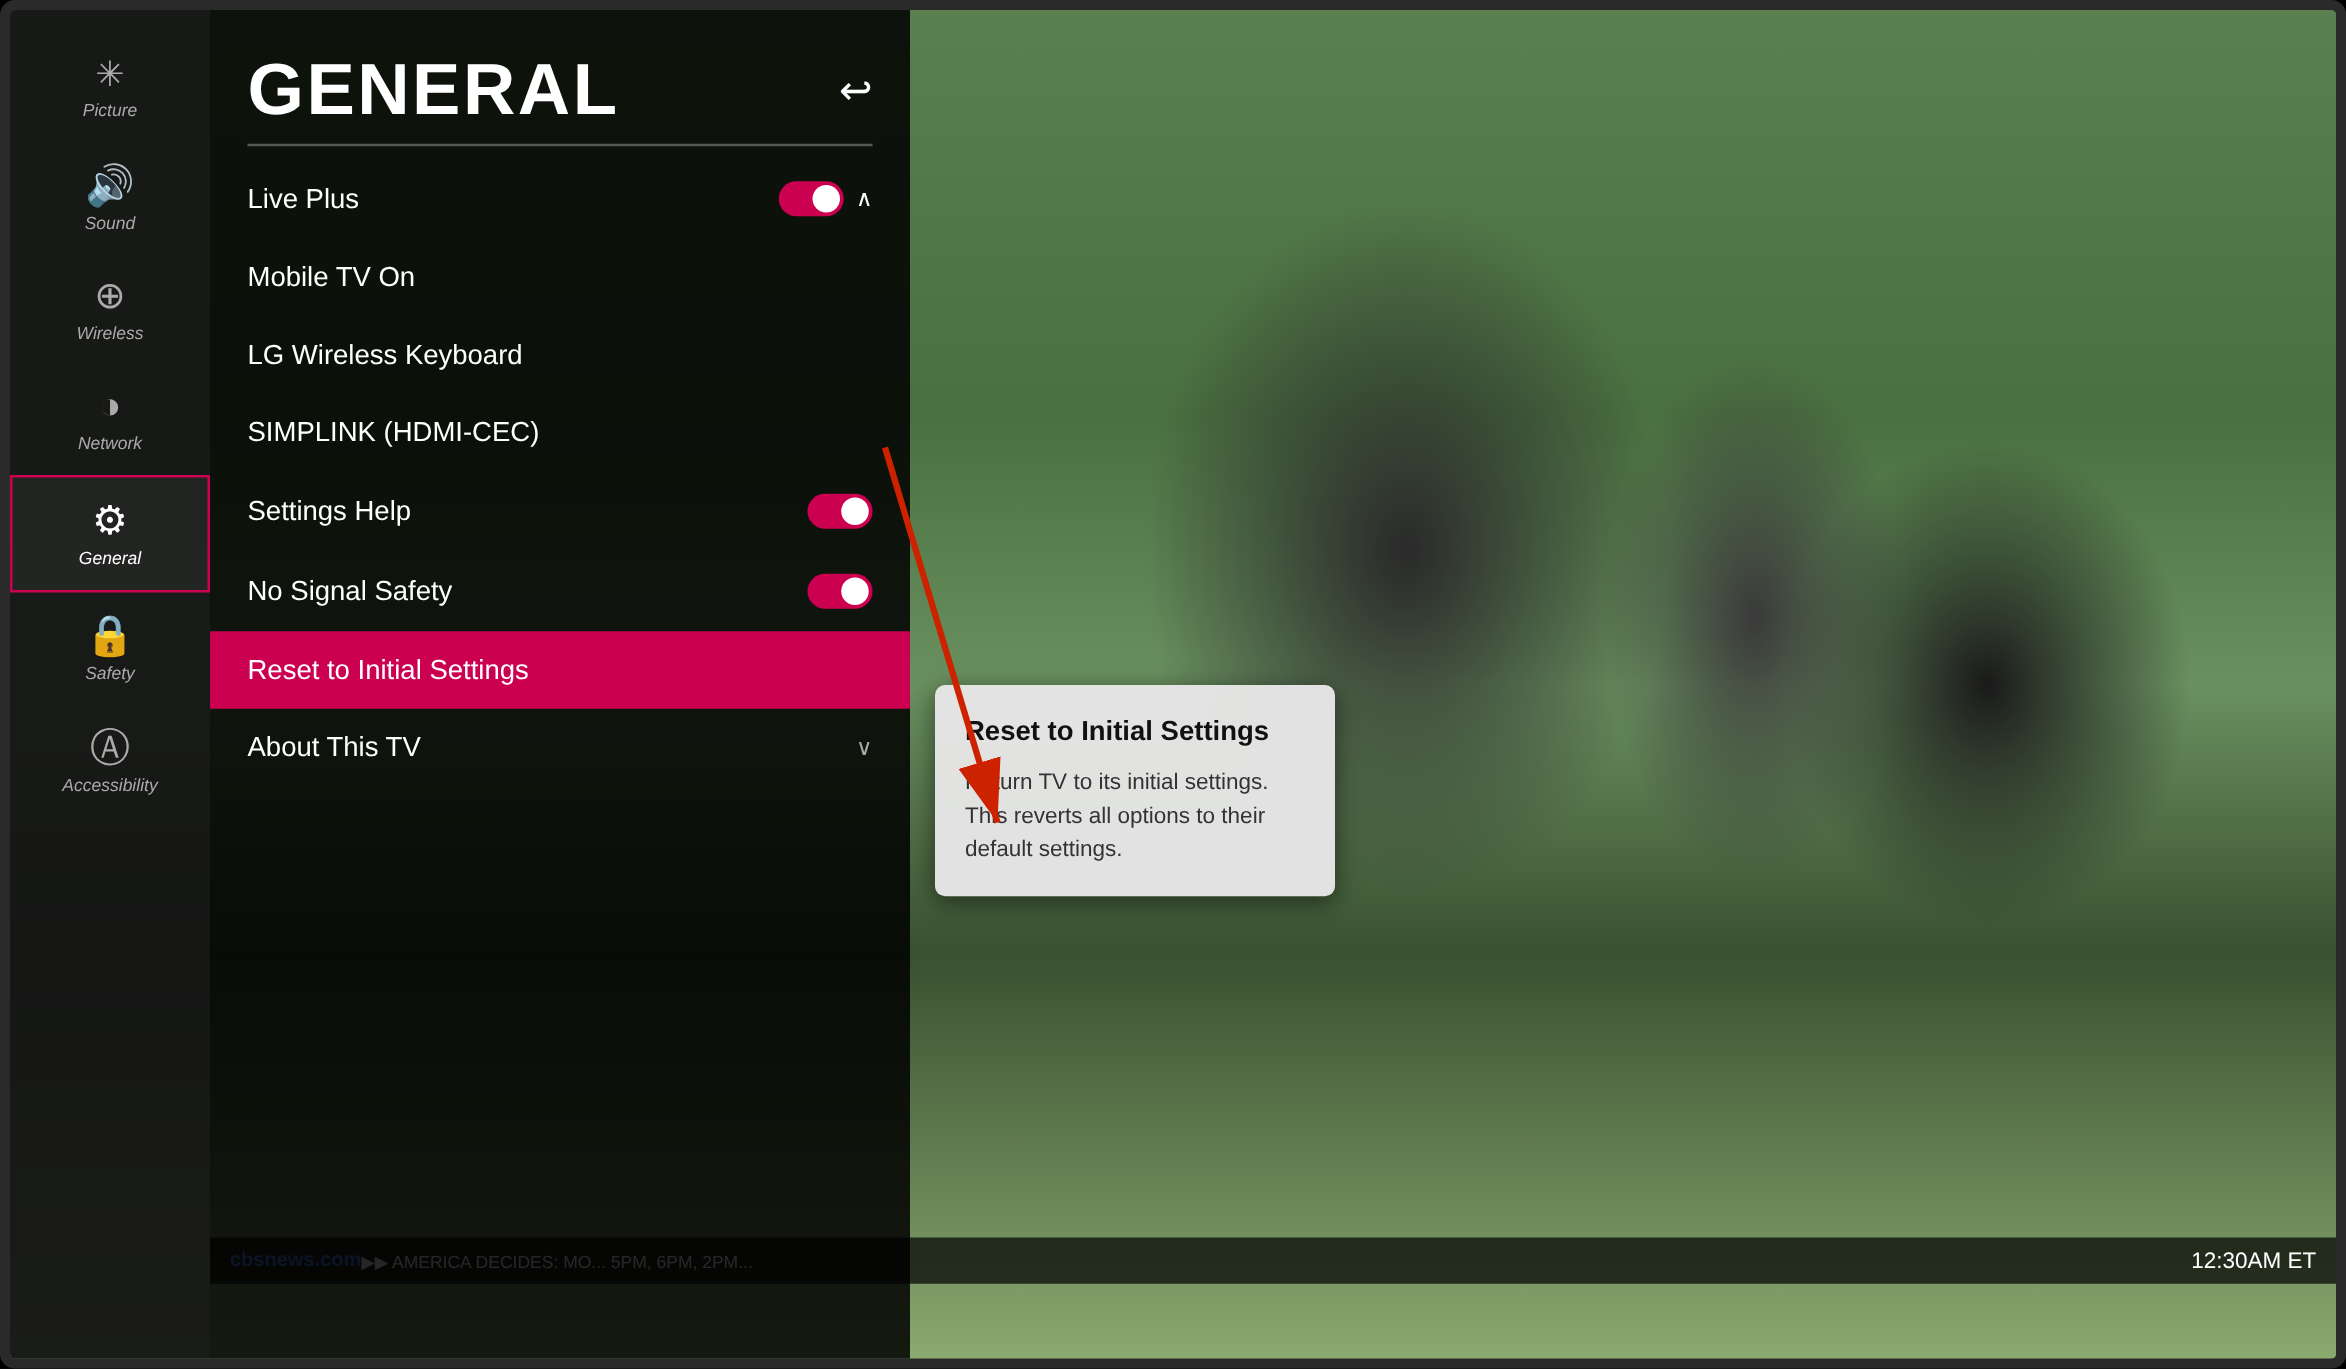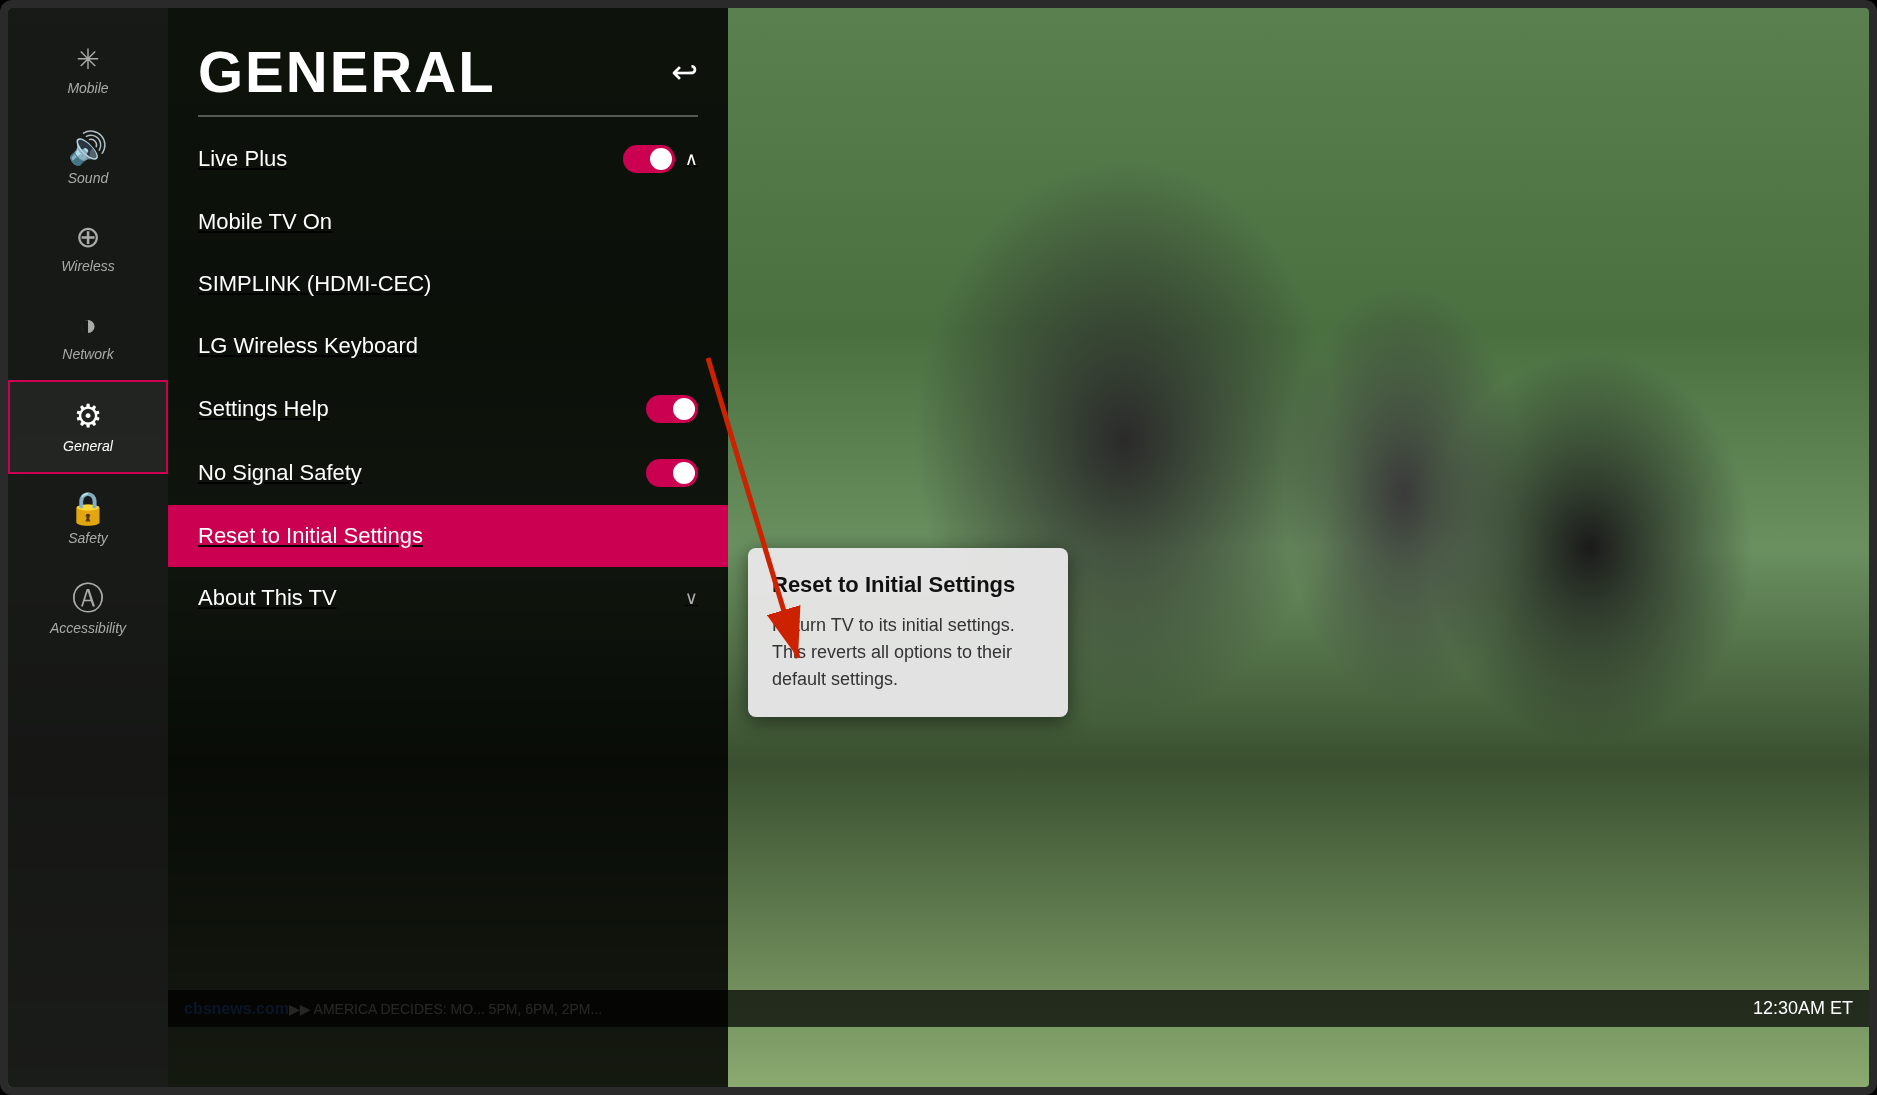--- a/index.html
+++ b/index.html
@@ -152,21 +152,20 @@
       height: 2px;
       background: rgba(255,255,255,0.3);
       margin: 0 30px 10px 30px;
     }
 
     .menu-list {
       flex: 1;
       overflow: hidden;
       display: flex;
       flex-direction: column;
-      text-decoration: underline;
     }
 
     .menu-item {
       display: flex;
       align-items: center;
       justify-content: space-between;
       padding: 18px 30px;
       cursor: pointer;
       color: #fff;
       font-size: 22px;
@@ -262,21 +261,21 @@
 </head>
 <body>
 
 <div class="tv-frame">
 
   <div class="bg-scene"></div>
 
   <div class="sidebar">
     <div class="sidebar-item">
       <span class="icon" style="font-size:28px;">✳</span>
-      <span class="label">Mobile</span>
+      <span class="label">Picture</span>
     </div>
     <div class="sidebar-item">
       <span class="icon">🔊</span>
       <span class="label">Sound</span>
     </div>
     <div class="sidebar-item">
       <span class="icon" style="font-size:30px;">⊕</span>
       <span class="label">Wireless</span>
     </div>
     <div class="sidebar-item">
@@ -311,25 +310,25 @@
           <div class="toggle on"></div>
           <span class="chevron-up">∧</span>
         </div>
       </div>
 
       <div class="menu-item">
         <span>Mobile TV On</span>
       </div>
 
       <div class="menu-item">
+        <span>LG Wireless Keyboard</span>
+      </div>
+
+      <div class="menu-item">
         <span>SIMPLINK (HDMI-CEC)</span>
-      </div>
-
-      <div class="menu-item">
-        <span>LG Wireless Keyboard</span>
       </div>
 
       <div class="menu-item">
         <span>Settings Help</span>
         <div class="menu-item-right">
           <div class="toggle on"></div>
         </div>
       </div>
 
 

